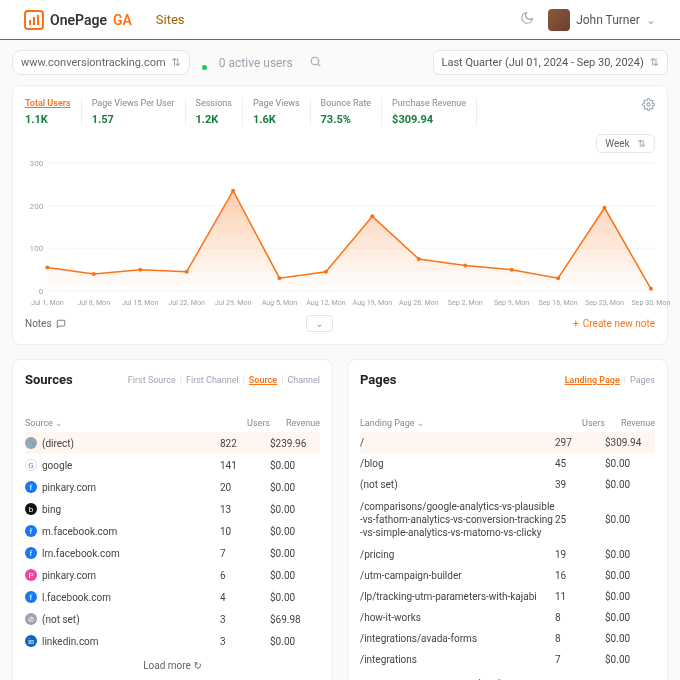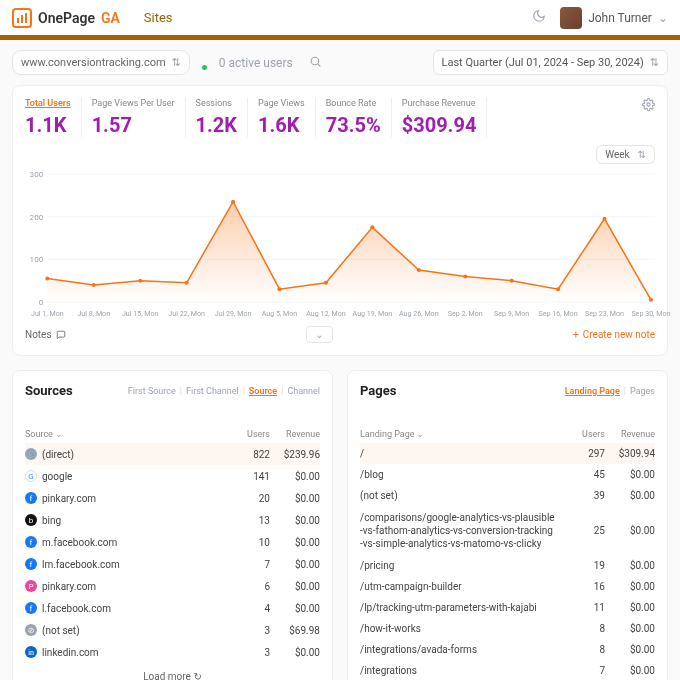--- a/index.html
+++ b/index.html
@@ -1,17 +1,17 @@
 <!DOCTYPE html>
 <html><head>
 <meta charset="utf-8">
 <style>
 *{box-sizing:border-box;margin:0;padding:0;font-family:-apple-system,BlinkMacSystemFont,"Segoe UI",Roboto,sans-serif}
 body{background:#fafafa;color:#333;font-size:12px;width:680px}
-.topbar{display:flex;align-items:center;height:40px;padding:0 12px;background:#fff;border-bottom:5px solid #a16207}
+.topbar{display:flex;align-items:center;height:40px;padding:0 24px;background:#fff;border-bottom:1px solid #a16207}
 .logo{display:flex;align-items:center;gap:6px;font-weight:600;font-size:14px}
 .logo-icon{width:20px;height:20px;background:#fff;border:2px solid #f97316;border-radius:4px;display:flex;align-items:center;justify-content:center}
 .logo-ga{color:#f97316}
 .nav-link{margin-left:24px;color:#a16207;font-size:13px;cursor:pointer}
 .flex-spacer{flex:1}
 .moon{color:#9ca3af;margin-right:14px;cursor:pointer}
 .user{display:flex;align-items:center;gap:6px;color:#555;cursor:pointer;font-size:12px}
 .avatar{width:22px;height:22px;border-radius:4px;background:linear-gradient(135deg,#8b5a3c,#6b3e2e)}
 .chev{color:#9ca3af}
 .subbar{display:flex;align-items:center;padding:10px 12px;gap:12px}
@@ -21,21 +21,21 @@
 .search-icon{color:#9ca3af;cursor:pointer;margin-left:4px}
 .date-sel{display:flex;align-items:center;gap:6px;background:#fff;border:1px solid #e5e5e5;border-radius:6px;padding:5px 8px;font-size:11px;color:#555;cursor:pointer;margin-left:auto}
 .main{padding:0 12px 16px}
 .card{background:#fff;border:1px solid #eee;border-radius:8px;padding:12px;margin-bottom:14px}
 .metrics{display:flex;gap:0;border-bottom:0;margin-bottom:8px;flex-wrap:nowrap}
 .metric{padding:0 10px;border-right:1px solid #eee}
 .metric:first-child{padding-left:0}
 .metric:last-child{border-right:none}
 .metric-label{font-size:9px;color:#888;margin-bottom:5px;white-space:nowrap}
 .metric-label.active{color:#f97316;text-decoration:underline;font-weight:600}
-.metric-value{font-size:20px;font-weight:700;color:#a21caf}
+.metric-value{font-size:11px;font-weight:700;color:#15803d}
 .gear{color:#9ca3af;margin-left:auto;align-self:flex-start;cursor:pointer}
 .period{display:flex;justify-content:flex-end;margin-bottom:6px}
 .period-sel{border:1px solid #e5e5e5;border-radius:6px;padding:3px 8px;font-size:10px;color:#666;cursor:pointer;display:flex;align-items:center;gap:8px}
 .chart{position:relative;height:150px;margin-bottom:6px}
 .chart svg{width:100%;height:100%;overflow:visible}
 .ytick{font-size:8px;fill:#9ca3af}
 .gridline{stroke:#f3f4f6;stroke-width:1}
 .area{fill:url(#grad);stroke:none}
 .line{fill:none;stroke:#f97316;stroke-width:1.5}
 .pt{fill:#f97316}
@@ -52,21 +52,21 @@
 .tabs span.active{color:#f97316;text-decoration:underline;font-weight:600}
 .tabs .sep{color:#ddd}
 .thead{display:flex;font-size:9px;color:#888;padding:4px 0;border-bottom:0}
 .thead .c1{flex:1;display:flex;align-items:center;gap:2px}
 .thead .cnum{width:50px;text-align:right}
 .row{display:flex;font-size:10px;color:#444;padding:5px 0;align-items:center}
 .row:first-of-type{background:#fef6f0}
 .row .c1{flex:1;display:flex;align-items:center;gap:5px;overflow:hidden}
 .row .c1 span.txt{overflow:hidden;text-overflow:ellipsis;white-space:nowrap}
 .row.wrap .c1 span.txt{white-space:normal;word-break:break-all;line-height:1.3}
-.row .cnum{width:50px;text-align:right}
+.row .cnum{width:50px;}
 .src-icon{width:12px;height:12px;border-radius:50%;flex-shrink:0;display:inline-flex;align-items:center;justify-content:center;font-size:8px;color:#fff}
 .loadmore{text-align:center;font-size:10px;color:#666;margin-top:8px;cursor:pointer}
 </style>
 </head>
 <body>
 
 <div class="topbar">
   <div class="logo">
     <span class="logo-icon">
         <svg width="10" height="10" viewBox="0 0 10 10">

